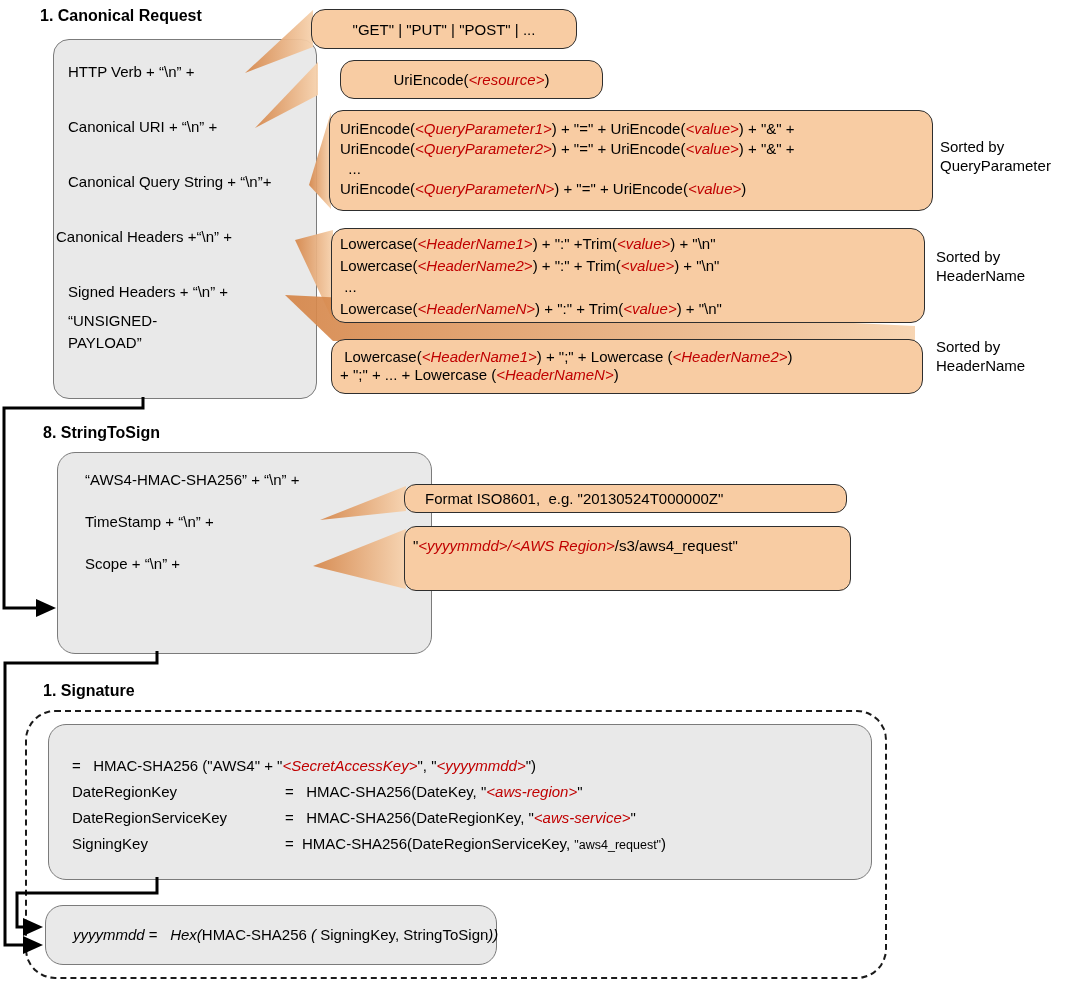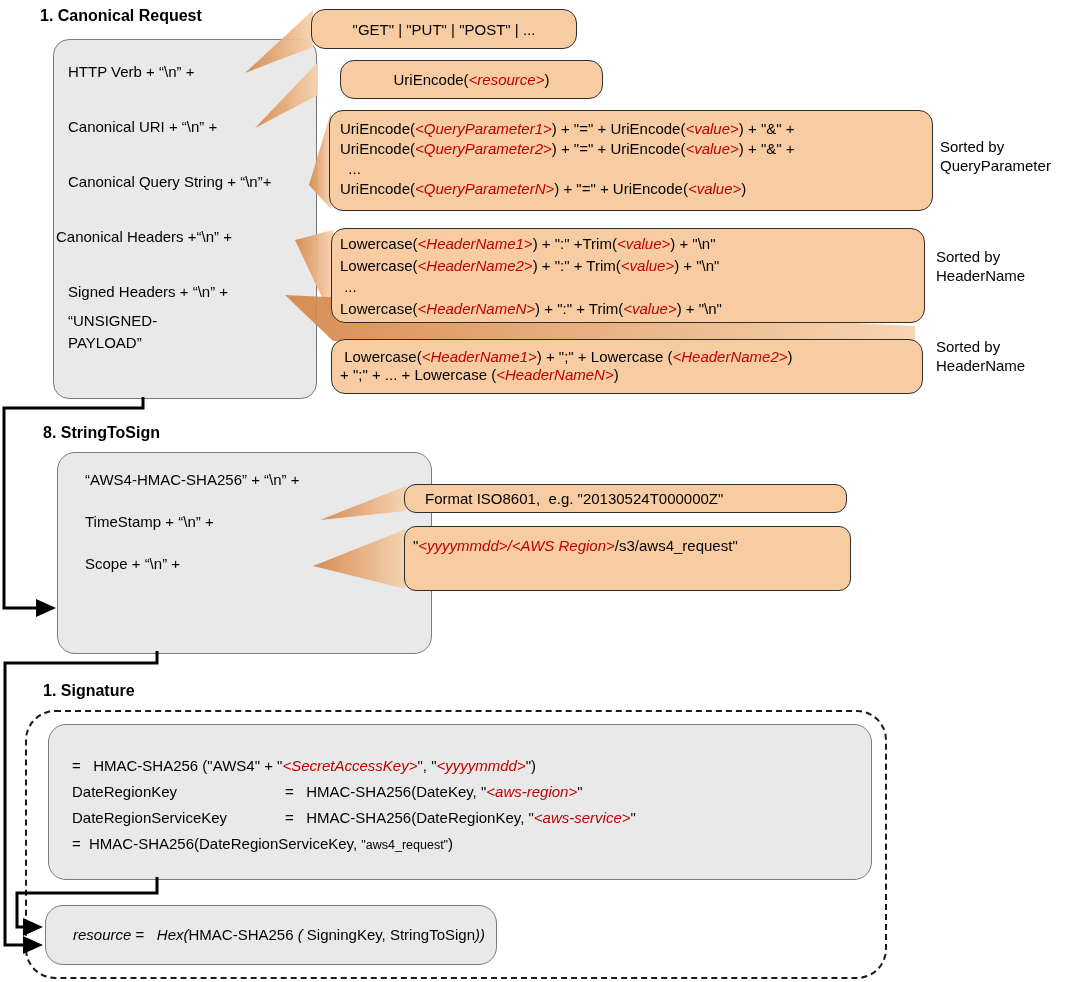--- a/index.html
+++ b/index.html
@@ -123,21 +123,21 @@
     <div class="krow">
       <span class="keq">=</span><span><span> HMAC-SHA256 ("AWS4" + "</span><span class="red">&lt;SecretAccessKey&gt;</span><span>", "</span><span class="red">&lt;yyyymmdd&gt;</span><span>")</span></span>
     </div>
     <div class="krow">
       <span class="kname">DateRegionKey</span><span class="keq">=</span><span><span> HMAC-SHA256(DateKey, "</span><span class="red">&lt;aws-region&gt;</span><span>"</span></span>
     </div>
     <div class="krow">
       <span class="kname">DateRegionServiceKey</span><span class="keq">=</span><span><span> HMAC-SHA256(DateRegionKey, "</span><span class="red">&lt;aws-service&gt;</span><span>"</span></span>
     </div>
     <div class="krow">
-      <span class="keq">=</span><span><span>HMAC-SHA256(DateRegionServiceKey, </span><span class="sm">"aws4_request"</span><span>)</span></span>
+      <span class="kname">SigningKey</span><span class="keq">=</span><span><span>HMAC-SHA256(DateRegionServiceKey, </span><span class="sm">"aws4_request"</span><span>)</span></span>
     </div>
   </div>
 
   <div class="abs flexc z3" style="left:45px;top:905px;width:450px;height:58px;padding-left:28px;box-sizing:border-box;">
-    <span class="cline"><span class="it">resource</span><span> =   </span><span class="it">Hex(</span><span>HMAC-SHA256 </span><span class="it">( </span><span>SigningKey, StringToSign</span><span class="it">))</span></span>
+    <span class="cline"><span class="it">yyyymmdd</span><span> =   </span><span class="it">Hex(</span><span>HMAC-SHA256 </span><span class="it">( </span><span>SigningKey, StringToSign</span><span class="it">))</span></span>
   </div>
 
 </div>
 
 </body></html>

